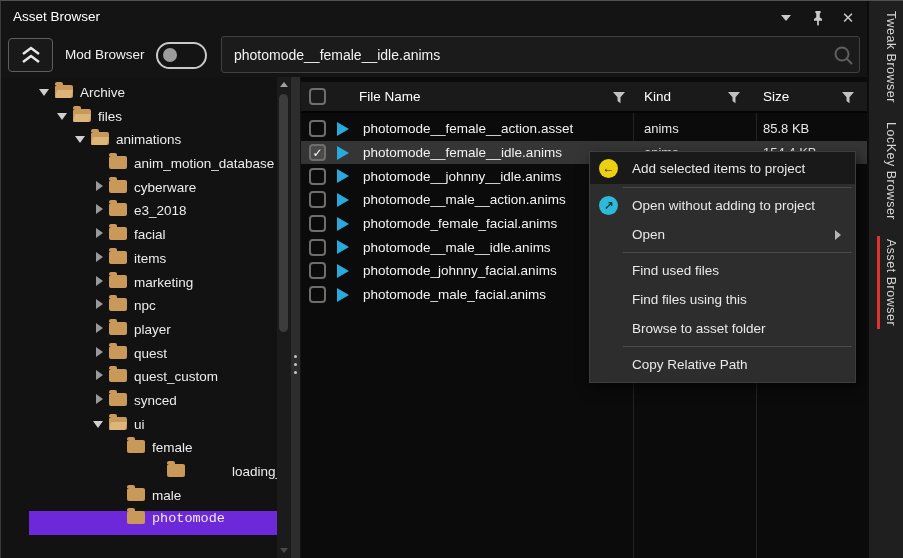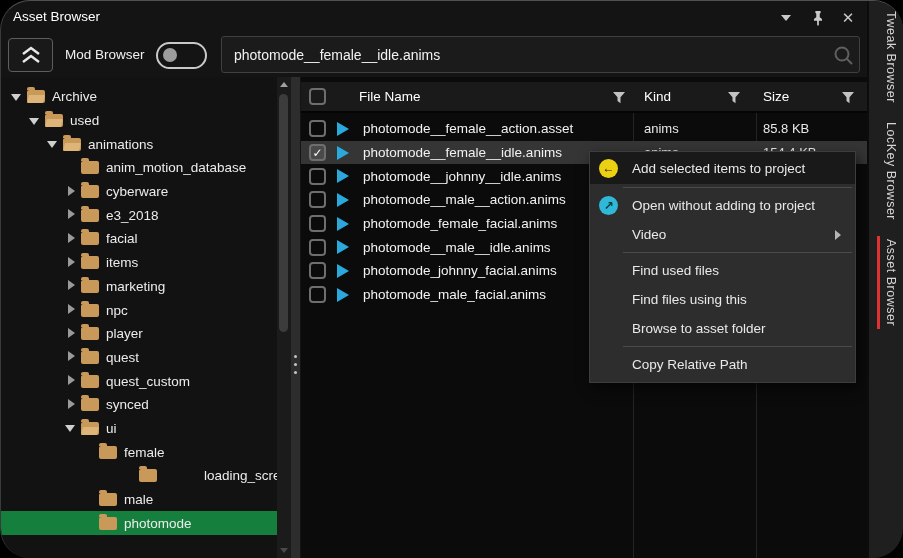--- a/index.html
+++ b/index.html
@@ -1,21 +1,20 @@
 <!DOCTYPE html>
 <html><head>
 <meta charset="utf-8">
 <style>
   * { margin:0; padding:0; box-sizing:border-box; }
   html,body { background:#000; }
   .window {
     position:relative; width:903px; height:558px; overflow:hidden;
     background:#141414; border-top:1px solid #505050; border-left:1px solid #3a3a3a;
     font-family:"Liberation Sans","DejaVu Sans",sans-serif;
-    border-radius:30px;
   }
   
   .titlebar { position:absolute; left:0; top:0; width:866px; height:33px; }
   .title-text { position:absolute; left:12px; top:8px; font-size:13.5px; color:#ffffff; }
   .tb-icon { position:absolute; top:7px; width:22px; height:20px; color:#c9c9c9;
              display:flex; align-items:center; justify-content:center; }
   .caret-down { width:0; height:0; border-left:5px solid transparent; border-right:5px solid transparent; border-top:6px solid #c9c9c9; }
   .tb-caret { left:774px; } .tb-pin { left:806px; } .tb-close { left:836px; font-size:15px; }
   
   .collapse-btn { position:absolute; left:7px; top:37px; width:45px; height:34px;
@@ -27,22 +26,22 @@
   .knob { position:absolute; left:5px; top:4px; width:14px; height:14px; border-radius:50%; background:#9c9c9c; }
   .search { position:absolute; left:220px; top:35px; width:639px; height:37px;
     background:#1b1b1b; border:1px solid #404040; border-radius:3px;
     color:#f2f2f2; font-size:14px; padding:0 42px 0 12px; outline:none;
     font-family:"Liberation Sans","DejaVu Sans",sans-serif; }
   .search-icon { position:absolute; left:832px; top:44px; width:22px; height:22px; }
   
   .content { position:absolute; left:0; top:76px; width:866px; height:481px; }
   
   .tree { position:absolute; left:0; top:0; width:276px; height:100%; background:#121212; padding-top:8px; overflow:hidden; }
-  .tree-row { height:23.7px; display:flex; align-items:center; cursor:default; }
-  .tree-row.sel { background:#15803d; }
+  .tree-row { height:23.7px; display:flex; cursor:default;margin-left:28px; }
+  .tree-row.sel { background:#6d28d9;font-family:Liberation Mono, monospace; }
   .arrow { width:18px; flex:0 0 18px; height:14px; position:relative; }
   .arrow.expanded::before { content:''; position:absolute; left:2px; top:4px;
     border-left:5.5px solid transparent; border-right:5.5px solid transparent; border-top:7px solid #cfcfcf; }
   .arrow.collapsed::before { content:''; position:absolute; left:5px; top:1px;
     border-top:5.5px solid transparent; border-bottom:5.5px solid transparent; border-left:7px solid #9a9a9a; }
   .folder { flex:0 0 18px; width:18px; height:13px; margin-right:7px; background:#c9995a; border-radius:2px; position:relative; }
   .folder::before { content:''; position:absolute; top:-3px; left:0; width:8px; height:3px; background:#c9995a; border-radius:2px 2px 0 0; }
   .folder.open::after { content:''; position:absolute; left:1px; bottom:0; width:16px; height:8px;
     background:#deb579; border-radius:1px; transform:skewX(-14deg); }
   .tree-label { font-size:13.5px; color:#ececec; white-space:nowrap; }
@@ -145,21 +144,21 @@
     <div class="tree">
   <div class="tree-row" style="padding-left: 8px;">
     <span class="arrow expanded"></span>
     <span class="folder open"></span>
     <span class="tree-label">Archive</span>
   </div>
 
   <div class="tree-row" style="padding-left: 26px;">
     <span class="arrow expanded"></span>
     <span class="folder open"></span>
-    <span class="tree-label">used</span>
+    <span class="tree-label">files</span>
   </div>
 
   <div class="tree-row" style="padding-left: 44px;">
     <span class="arrow expanded"></span>
     <span class="folder open"></span>
     <span class="tree-label">animations</span>
   </div>
 
   <div class="tree-row" style="padding-left: 62px;">
     <span class="arrow none"></span>
@@ -369,21 +368,21 @@
 
   <div class="menu-sep"></div>
 
   <div class="menu-item">
     <span class="micon cyan">↗</span>
     <span class="menu-label">Open without adding to project</span>
   </div>
 
   <div class="menu-item">
     <span class="micon none"></span>
-    <span class="menu-label">Video</span>
+    <span class="menu-label">Open</span>
   <span class="sub-arrow"></span>
       </div>
 
   <div class="menu-sep"></div>
 
   <div class="menu-item">
     <span class="micon none"></span>
     <span class="menu-label">Find used files</span>
   </div>
 

